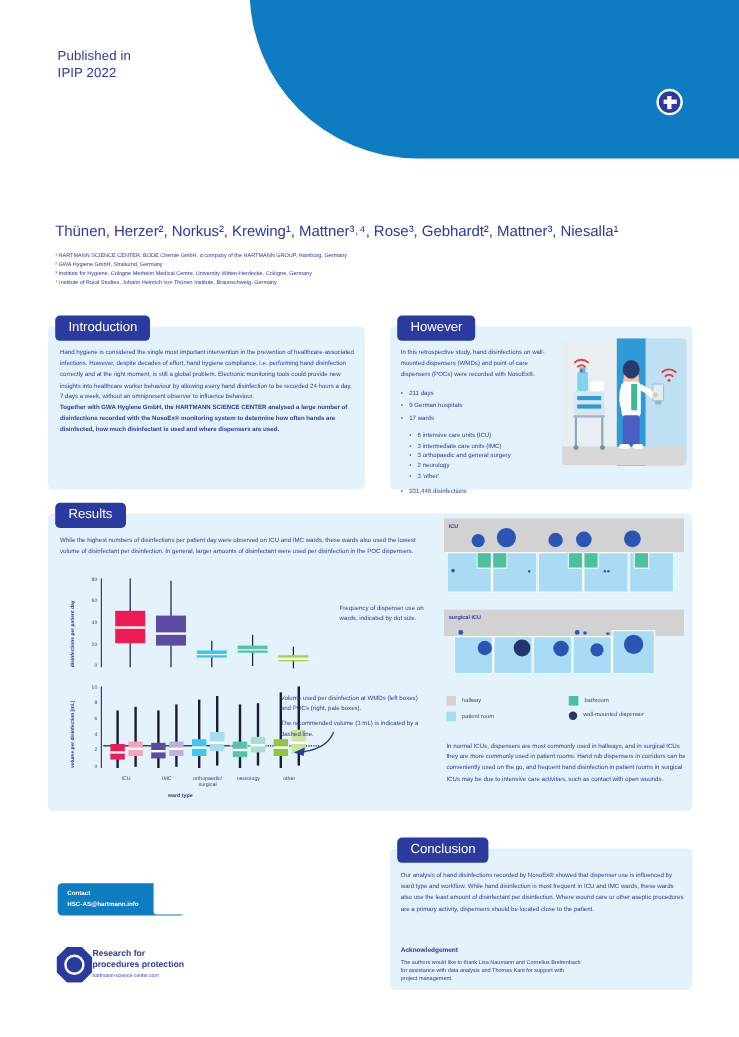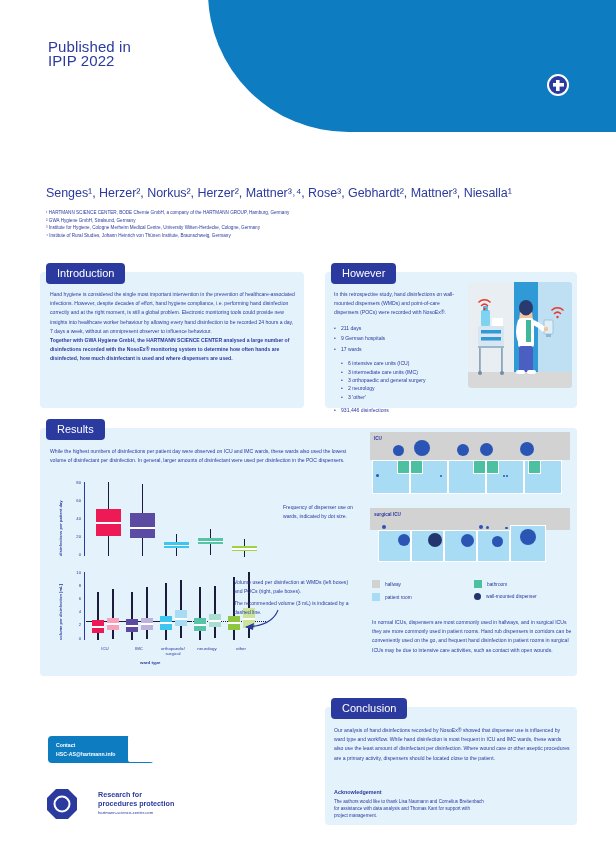--- a/index.html
+++ b/index.html
@@ -16,21 +16,21 @@
   
   .header { position: relative; height: 140px; width: 616px; overflow: hidden; }
   .header-swoosh2 {
     position: absolute; top: -8px; left: 208px;
     width: 420px; height: 140px;
     background: #0d7cc0;
     border-radius: 0 0 0 300px;
   }
   .published {
     position: absolute; left: 48px; top: 40px;
-    font-size: 15px; line-height: 14px; font-weight: 400;
+    font-size: 11px; line-height: 14px; font-weight: 400;
     color: #2b3a9e; letter-spacing: .1px;
   }
   .hartmann-logo {
     position: absolute; right: 33px; top: 32px;
     width: 130px; height: 52px;
     background: #2b3a9e;
     border-radius: 50%;
     display: flex; align-items: center; justify-content: center;
   }
   .hartmann-logo span {
@@ -134,21 +134,21 @@
     width: 30px; height: 30px; background: #2b3a9e;
     clip-path: polygon(30% 0,70% 0,100% 30%,100% 70%,70% 100%,30% 100%,0 70%,0 30%);
     position: relative;
   }
   .seal:after {
     content:""; position:absolute; left:50%; top:50%;
     transform: translate(-50%,-50%);
     width: 13px; height: 13px; border-radius: 50%;
     border: 2.5px solid #fff;
   }
-  .footer-txt { margin-left: 21px; }
+  .footer-txt { margin-left: 0; }
   .footer-txt .f1 { font-size: 7.2px; font-weight: 700; line-height: 8.6px; color:#2b3a9e;}
   .footer-txt .f2 { font-size: 4.2px; line-height: 8px; color:#2b3a9e; }
 
   
   .chart { position: absolute; }
   .axis-line { position: absolute; background: #2b3a9e; }
   .tick-lbl { position: absolute; font-size: 4.2px; color: #2b3a9e; text-align: right; }
   .xtick-lbl { position: absolute; font-size: 4.4px; color: #2b3a9e; text-align: center; }
   .ax-title { position: absolute; font-size: 4.4px; font-weight: 700; color: #2b3a9e; }
   .ax-title.vert { transform-origin: 0 0; transform: rotate(-90deg); white-space: nowrap; }
@@ -185,21 +185,21 @@
 
   <div class="header">
     <div class="header-swoosh2"></div>
     <div class="published">
       <div>Published in</div>
       <div>IPIP 2022</div>
     </div>
     <div class="hartmann-plus"></div>
   </div>
 
-  <div class="authors">Senges¹, Herzer², Norkus², Herzer², Mattner³˒⁴, Rose³, Gebhardt², Mattner³, Niesalla¹</div>
+  <div class="authors">Thünen, Herzer², Norkus², Krewing¹, Mattner³˒⁴, Rose³, Gebhardt², Mattner³, Niesalla¹</div>
   <div class="affils">
     <div>¹ HARTMANN SCIENCE CENTER, BODE Chemie GmbH, a company of the HARTMANN GROUP, Hamburg, Germany</div>
     <div>² GWA Hygiene GmbH, Stralsund, Germany</div>
     <div>³ Institute for Hygiene, Cologne Merheim Medical Centre, University Witten-Herdecke, Cologne, Germany</div>
     <div>⁴ Institute of Rural Studies, Johann Heinrich von Thünen Institute, Braunschweig, Germany</div>
   </div>
 
   <div class="panel" id="intro-panel"></div>
   <div class="sect-head" id="intro-head">Introduction</div>
   <div id="intro-text">

